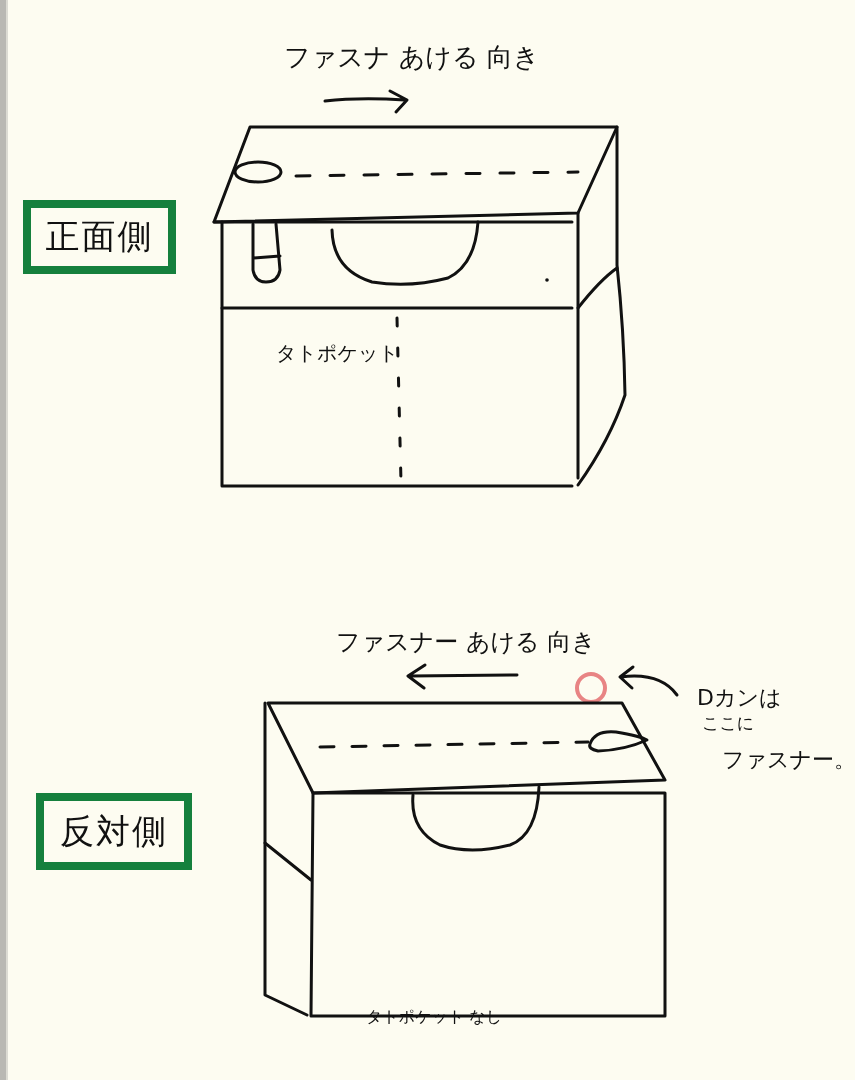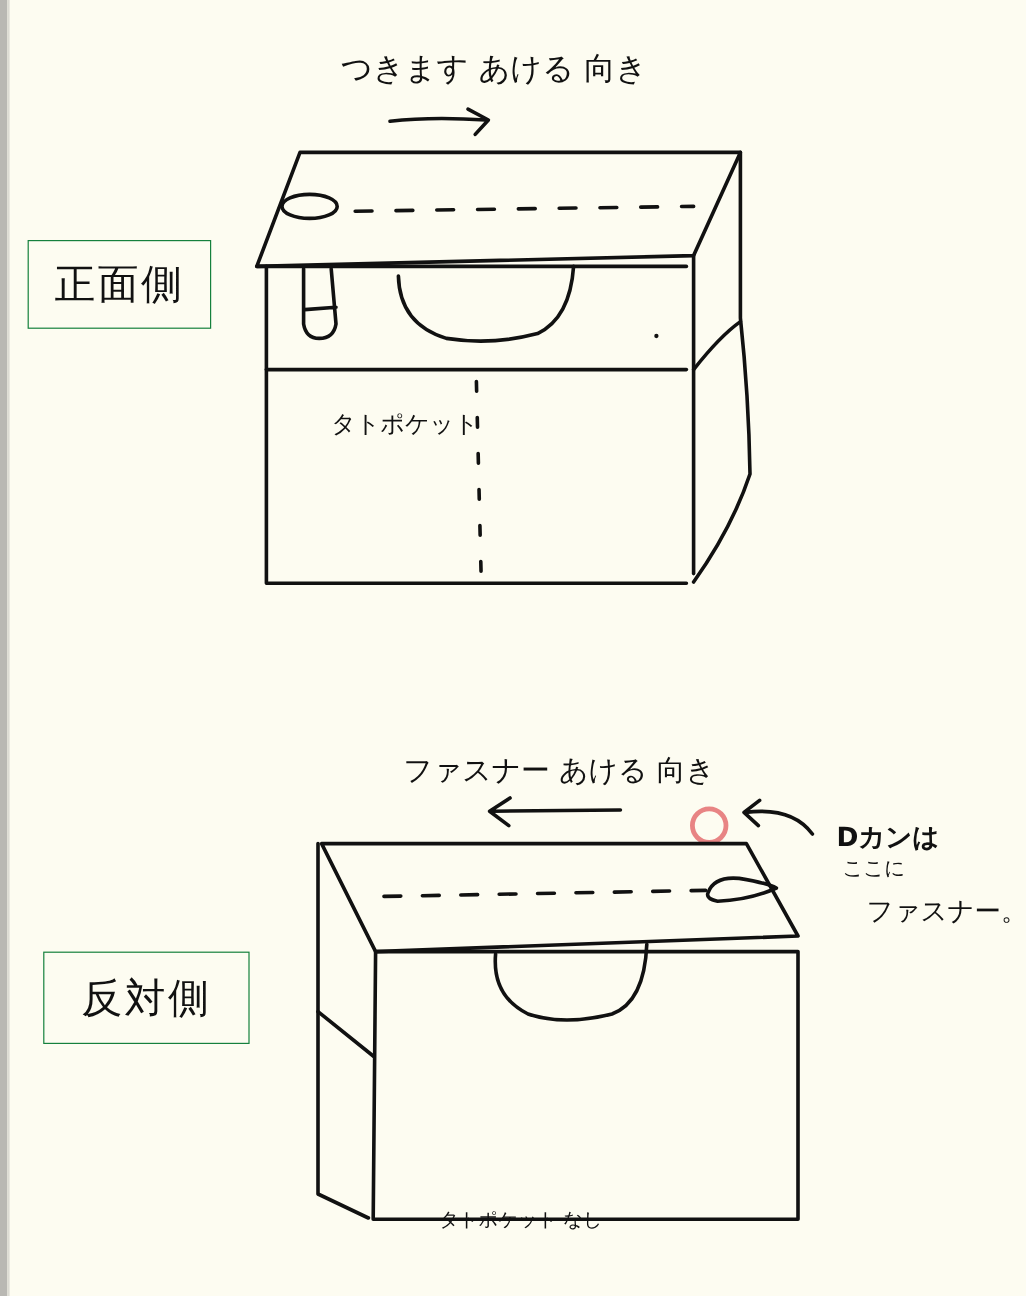--- a/index.html
+++ b/index.html
@@ -15,21 +15,21 @@
     }
     .left-strip-inner {
       position: absolute; left: 6px; top: 0; width: 2px; height: 1080px;
       background: #dcdbd3;
     }
     svg.canvas { position: absolute; left: 0; top: 0; }
     .stroke { fill: none; stroke: #111; stroke-width: 3; stroke-linecap: round; stroke-linejoin: round; }
     .dash { fill: none; stroke: #111; stroke-width: 3; stroke-linecap: round; }
     .label-box {
       position: absolute;
-      border: 1px solid #15803d;
+      border: 8px solid #15803d;
       background: #fdfcf1;
       box-sizing: border-box;
       display: flex; align-items: center; justify-content: center;
       color: #111;
       font-size: 34px;
       letter-spacing: 2px;
     }
     .hand {
       position: absolute; color: #111; white-space: nowrap;
       font-family: "DejaVu Sans", sans-serif;
@@ -86,26 +86,26 @@
 
     <path class="stroke" d="M265 703 L265 995 L307 1015"></path>
     <path class="stroke" d="M265 843 L311 880"></path>
 
     <path class="stroke" d="M313 793 L665 793 L665 1016 L311 1016 Z"></path>
 
     <path class="stroke" d="M413 795 Q410 830 440 845 Q470 855 510 845 Q537 835 539 787"></path>
   </g>
 </svg>
 
-<div class="hand" style="left:284px; top:40px; font-size:26px;">つきます あける 向き</div>
+<div class="hand" style="left:284px; top:40px; font-size:26px;">ファスナ あける 向き</div>
 <div class="label-box" style="left:23px; top:200px; width:153px; height:74px;">
   <span>正面側</span>
 </div>
 <div class="hand" style="left:276px; top:340px; font-size:20px;">タトポケット</div>
 
 <div class="hand" style="left:336px; top:626px; font-size:24px;">ファスナー あける 向き</div>
-<div class="hand" style="left:697px; top:683px; font-size:22px;font-weight:bold;">Dカンは</div>
+<div class="hand" style="left:697px; top:683px; font-size:22px;">Dカンは</div>
 <div class="hand" style="left:702px; top:712px; font-size:17px;">ここに</div>
 <div class="hand" style="left:722px; top:745px; font-size:22px;">ファスナー。</div>
-<div class="label-box" style="left:36px; top:793px; width:172px; height:77px;">
+<div class="label-box" style="left:36px; top:793px; width:156px; height:77px;">
   <span>反対側</span>
 </div>
 <div class="hand" style="left:366px; top:1007px; font-size:16px;">タトポケット なし</div>
 
 </body></html>

